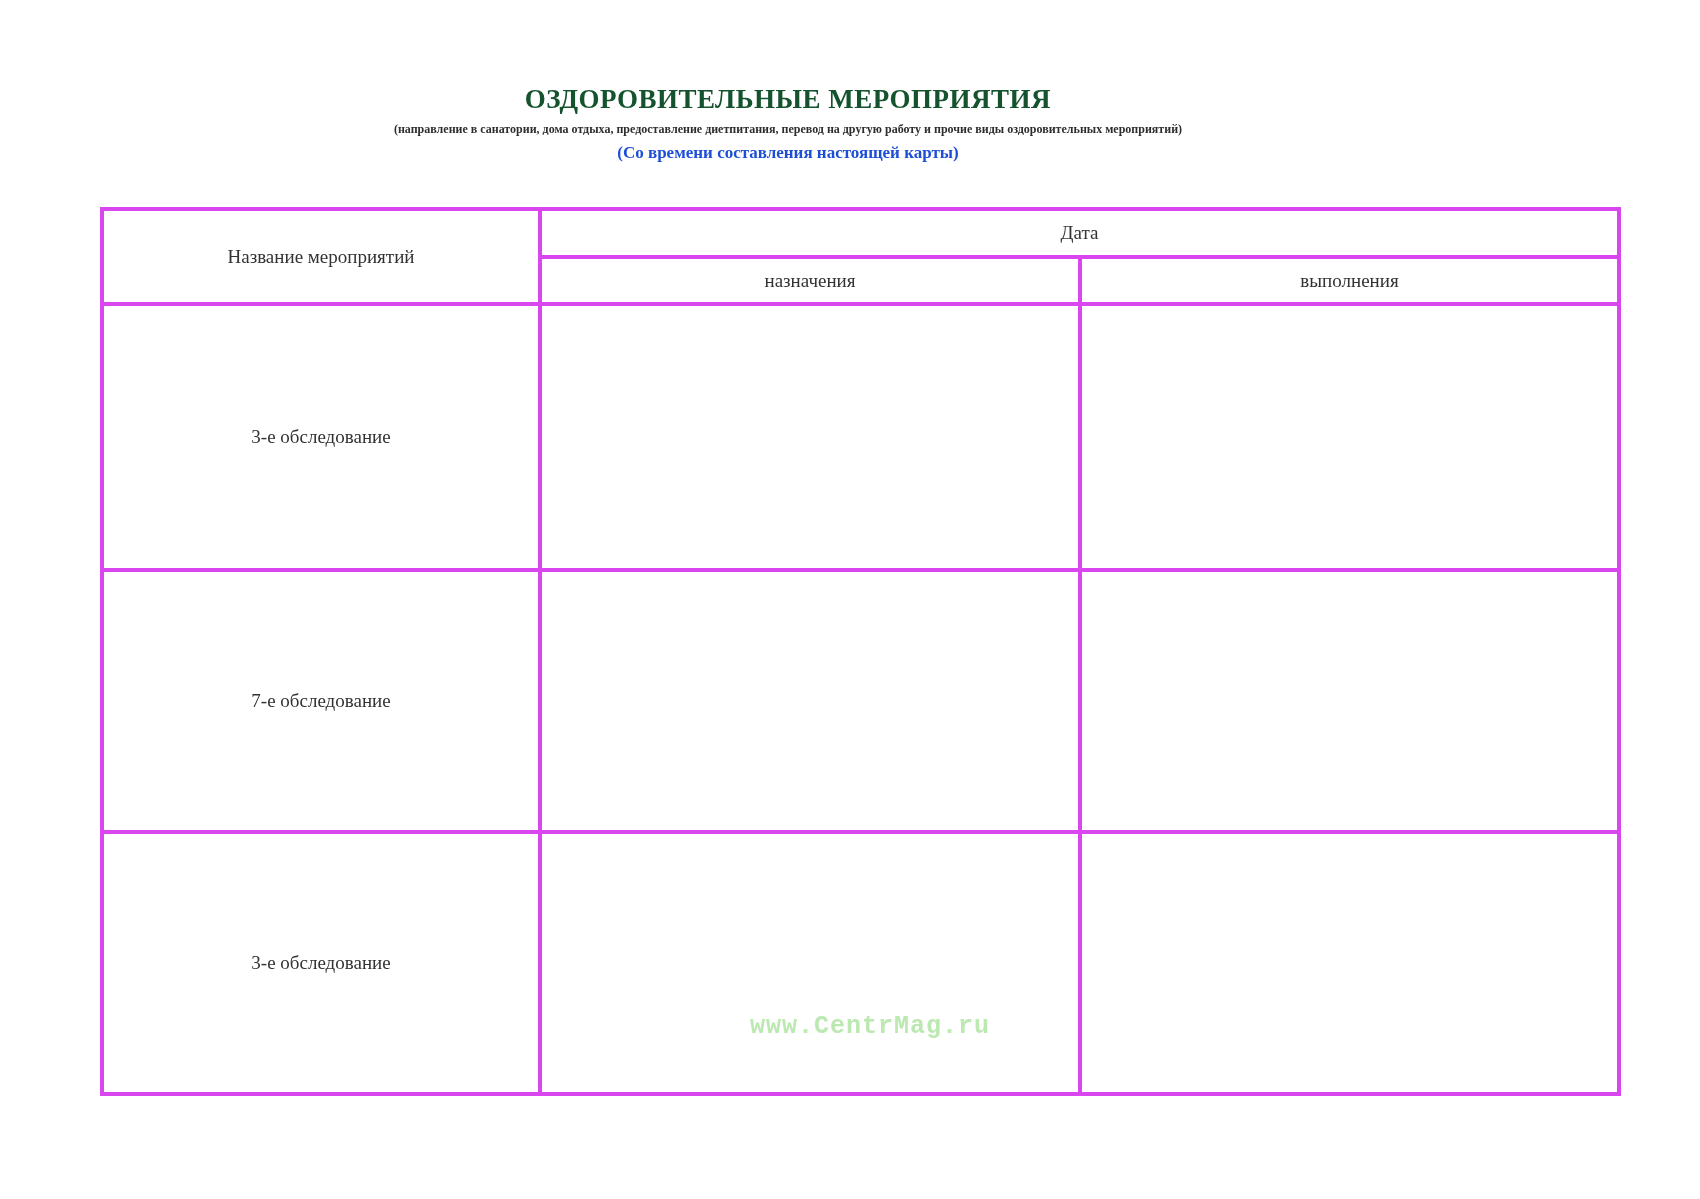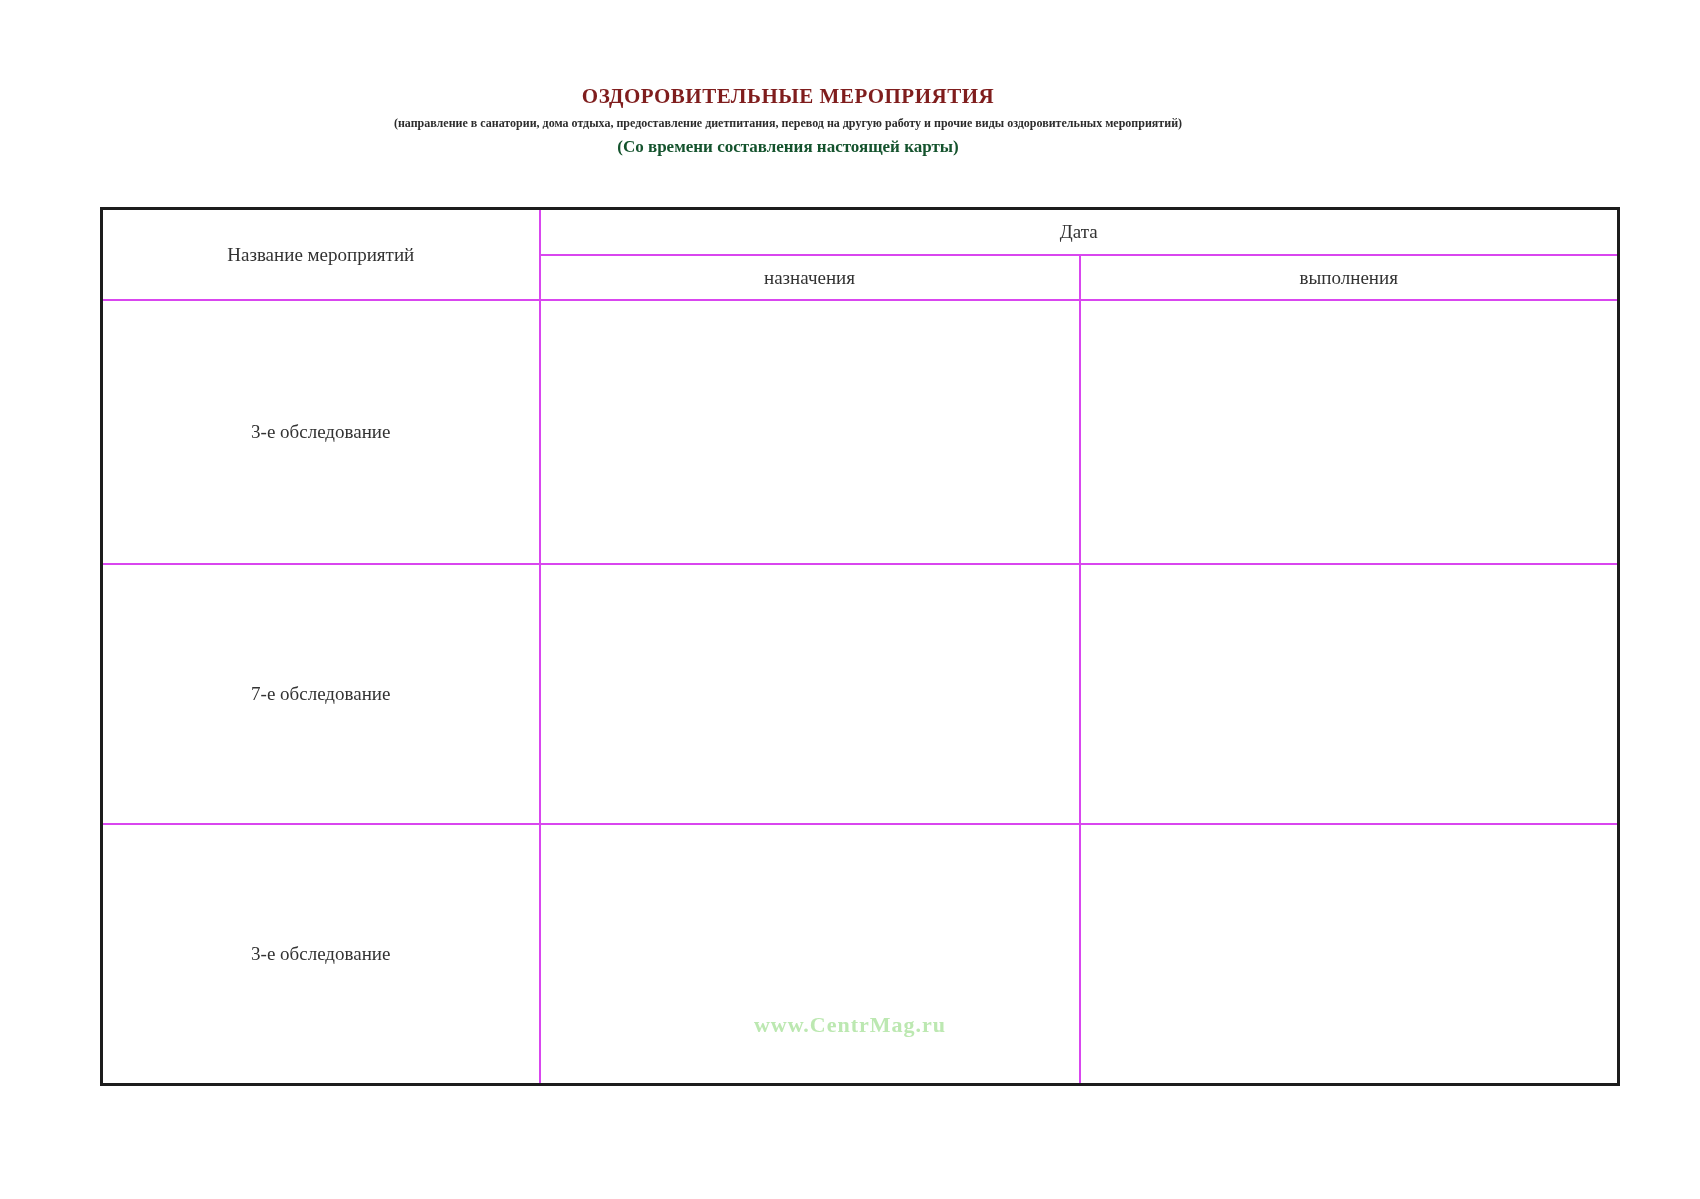--- a/index.html
+++ b/index.html
@@ -17,48 +17,48 @@
     color: #2e2e2e;
   }
   .heading {
     position: absolute;
     top: 84px;
     left: 0;
     width: 1576px; 
     text-align: center;
   }
   .heading .title {
-    font-size: 21px;
+    font-size: 27px;
     font-weight: bold;
     letter-spacing: 0.5px;
-    color: #7f1d1d;
+    color: #14532d;
     margin: 0 0 7px 0;
   }
   .heading .subtitle {
     font-size: 12px;
     font-weight: bold;
     color: #2d2d2d;
     margin: 0 0 6px 0;
   }
   .heading .subtitle2 {
     font-size: 17px;
     font-weight: bold;
-    color: #14532d;
+    color: #1d4ed8;
     margin: 3px;
   }
   table.form {
     position: absolute;
     left: 100px;
     top: 207px;
     width: 1517px;
     border-collapse: collapse;
     table-layout: fixed;
   }
   table.form td {
-    border: 2px solid #d946ef;
+    border: 4px solid #d946ef;
     padding: 0;
     text-align: center;
     vertical-align: middle;
     font-size: 19px;
     color: #333333;
     background: #ffffff;
   }
   table.form {
     border: 3px solid #1c1c1c;
   }
@@ -68,22 +68,22 @@
   tr.data-row td  { height: 258px; }
   tr.data-row-first td { height: 262px; }
   td.row-label    { font-size: 21px; }
   td.header-cell  { border-bottom-width: 3px; }
   .watermark {
     position: absolute;
     left: 750px;
     top: 1012px;
     width: 200px;
     text-align: center;
-    font-family: Liberation Serif, serif;
-    font-size: 22px;
+    font-family: Liberation Mono, monospace;
+    font-size: 25px;
     font-weight: bold;
     letter-spacing: 1px;
     user-select: none;
     pointer-events: none;
   }
 </style>
 </head>
 <body>
 
 <div class="page">

